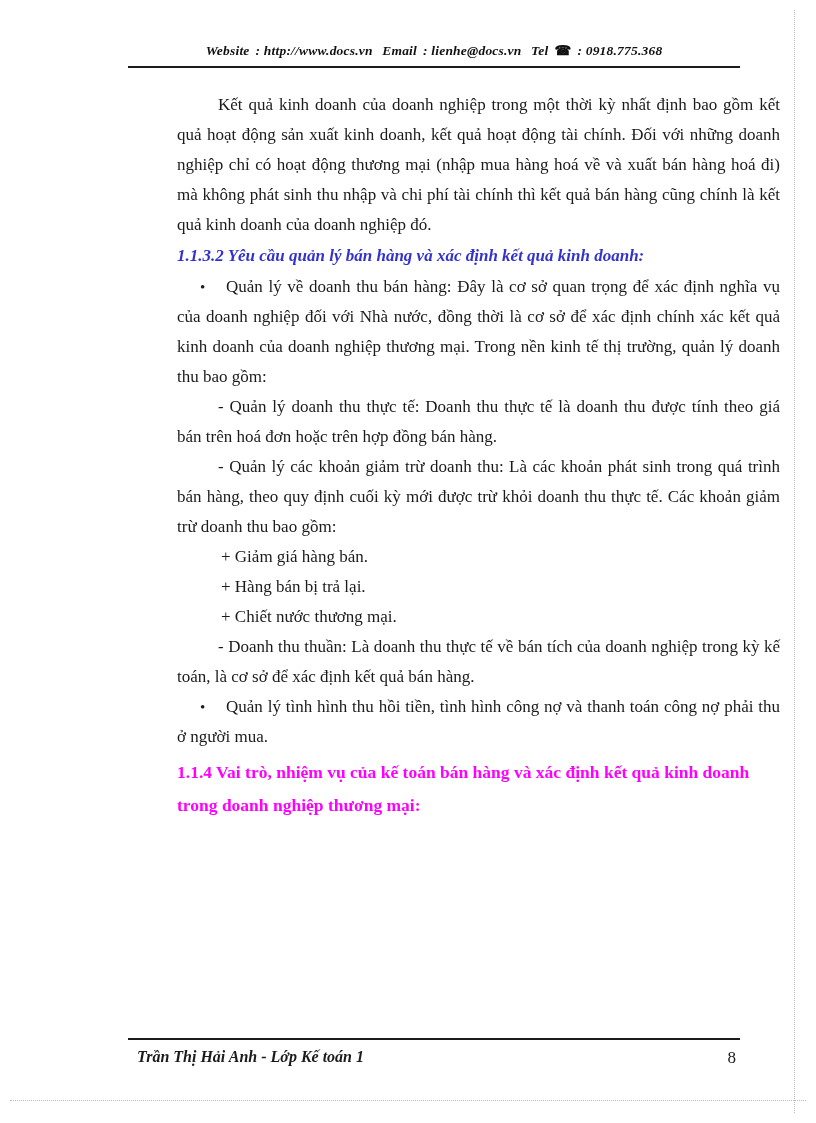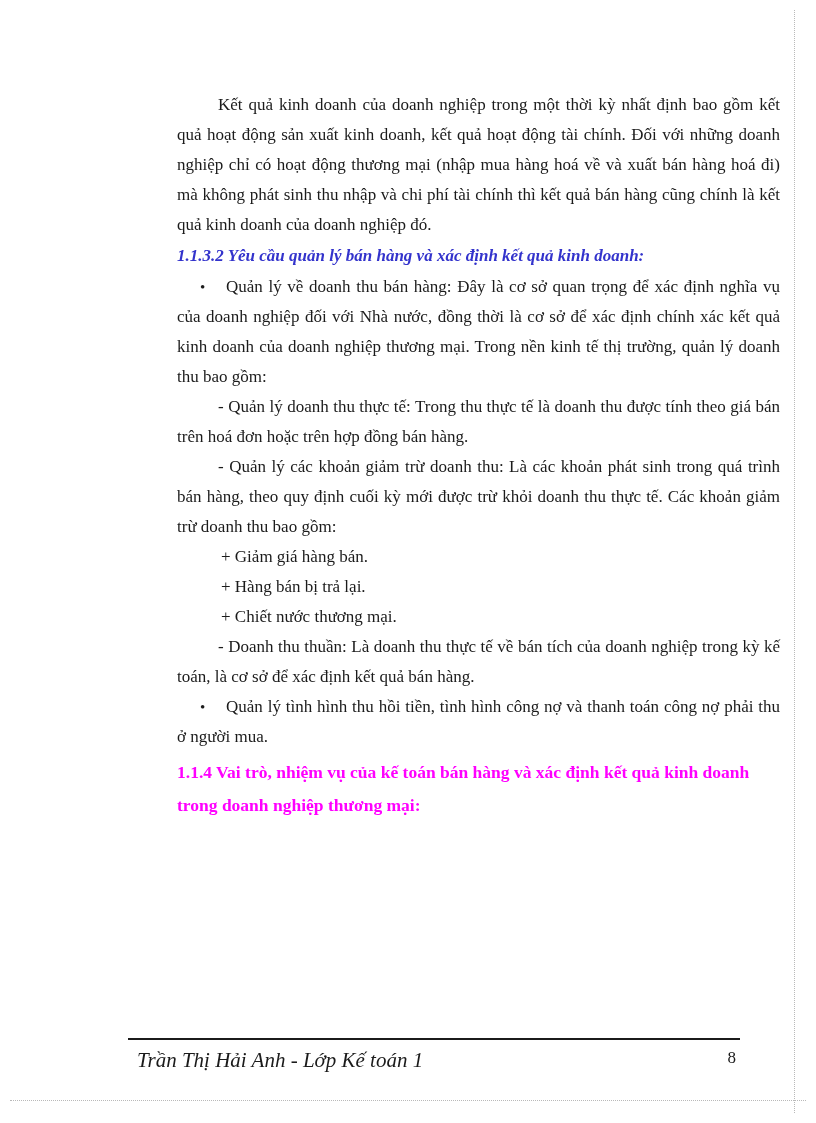--- a/index.html
+++ b/index.html
@@ -85,48 +85,53 @@
     top: 1038px;
     left: 128px;
     width: 612px;
     border-top: 2px solid #1b1b1b;
     padding-top: 8px;
     display: flex;
     justify-content: space-between;
     align-items: flex-start;
   }
   .footer .author {
-    font-weight: normal;
+    font-weight: bold;
     font-style: italic;
-    font-size: 21px;
+    font-size: 16px;
     padding-left: 9px;
   }
   .footer .page-number {
     font-size: 17px;
     padding-right: 4px;
   }
 </style>
 </head>
 <body>
 
 <div class="page">
 
   <div class="dotted-bottom"></div>
   <div class="dotted-right"></div>
 
+  <div class="header">
+    <span class="hdr">Website</span><span class="hdr">: http://www.docs.vn</span>
+    <span class="hdr">Email</span><span class="hdr">: lienhe@docs.vn</span>
+    <span class="hdr">Tel</span><span class="hdr phone-icon">☎</span><span class="hdr">: 0918.775.368</span>
+  </div>
 
   <div class="content">
 
     <p class="para">Kết quả kinh doanh của doanh nghiệp trong một thời kỳ nhất định bao gồm kết quả hoạt động sản xuất kinh doanh, kết quả hoạt động tài chính. Đối với những doanh nghiệp chỉ có hoạt động thương mại (nhập mua hàng hoá về và xuất bán hàng hoá đi) mà không phát sinh thu nhập và chi phí tài chính thì kết quả bán hàng cũng chính là kết quả kinh doanh của doanh nghiệp đó.</p>
 
     <p class="heading-blue">1.1.3.2 Yêu cầu quản lý bán hàng và xác định kết quả kinh doanh:</p>
 
     <p class="bullet-item"><span class="bullet-glyph">•</span><span>Quản lý về doanh thu bán hàng: Đây là cơ sở quan trọng để xác định nghĩa vụ của doanh nghiệp đối với Nhà nước, đồng thời là cơ sở để xác định chính xác kết quả kinh doanh của doanh nghiệp thương mại. Trong nền kinh tế thị trường, quản lý doanh thu bao gồm:</span></p>
 
-    <p class="dash-item">- Quản lý doanh thu thực tế: Trong thu thực tế là doanh thu được tính theo giá bán trên hoá đơn hoặc trên hợp đồng bán hàng.</p>
+    <p class="dash-item">- Quản lý doanh thu thực tế: Doanh thu thực tế là doanh thu được tính theo giá bán trên hoá đơn hoặc trên hợp đồng bán hàng.</p>
 
     <p class="dash-item">- Quản lý các khoản giảm trừ doanh thu: Là các khoản phát sinh trong quá trình bán hàng, theo quy định cuối kỳ mới được trừ khỏi doanh thu thực tế. Các khoản giảm trừ doanh thu bao gồm:</p>
 
     <p class="plus-item">+ Giảm giá hàng bán.</p>
     <p class="plus-item">+ Hàng bán bị trả lại.</p>
     <p class="plus-item">+ Chiết nước thương mại.</p>
 
     <p class="dash-item">- Doanh thu thuần: Là doanh thu thực tế về bán tích của doanh nghiệp trong kỳ kế toán, là cơ sở để xác định kết quả bán hàng.</p>
 
     <p class="bullet-item"><span class="bullet-glyph">•</span><span>Quản lý tình hình thu hồi tiền, tình hình công nợ và thanh toán công nợ phải thu ở người mua.</span></p>

